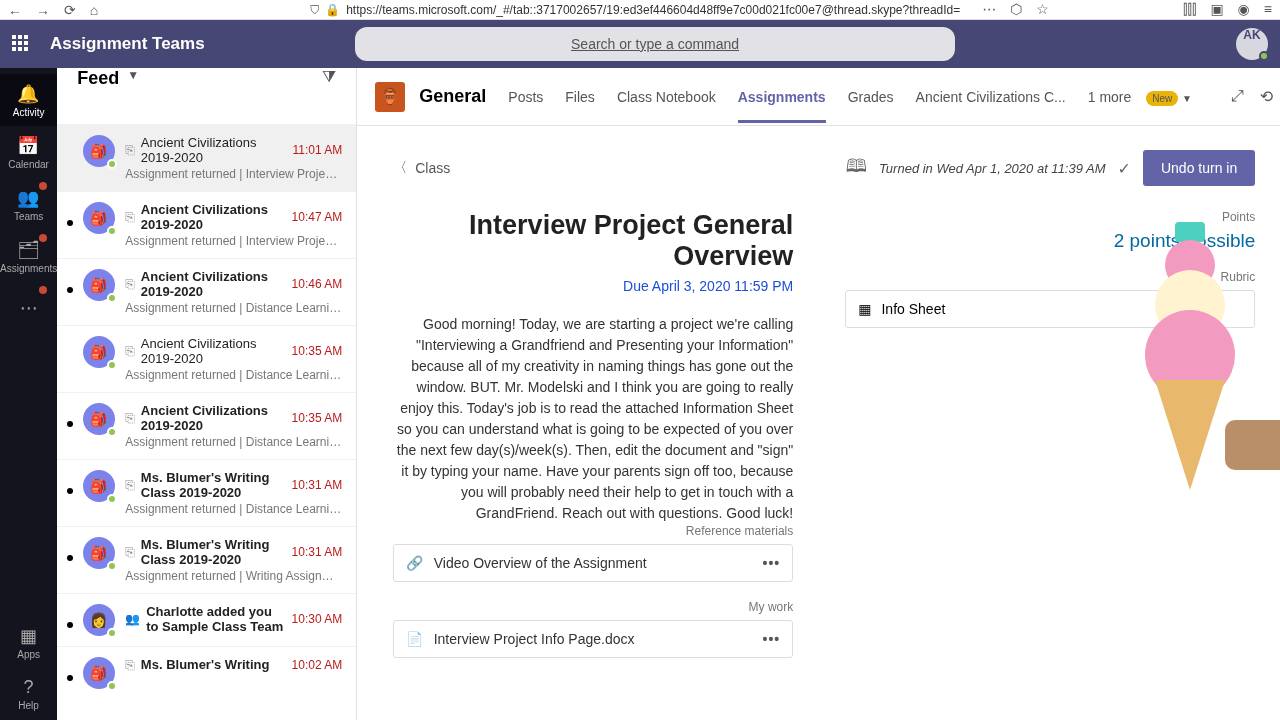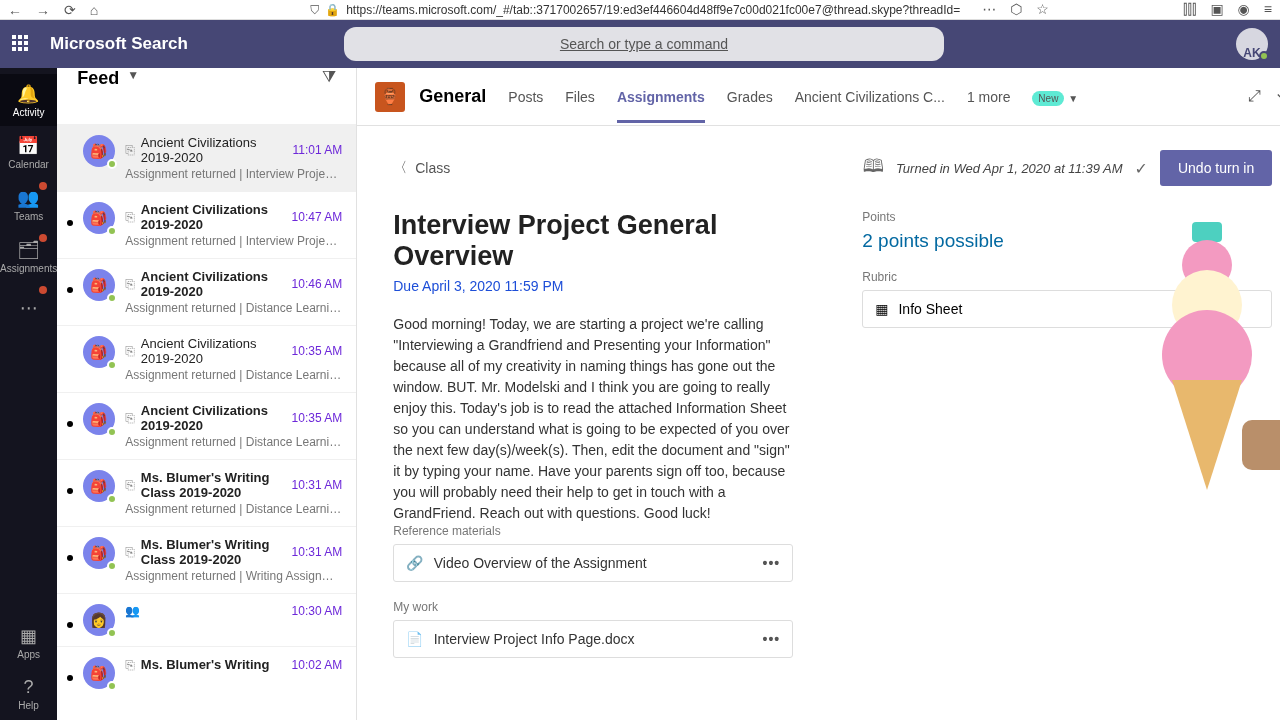--- a/index.html
+++ b/index.html
@@ -12,21 +12,21 @@
 .browser-bar .url-area { flex: 1; display: flex; align-items: center; gap: 6px; margin-left: 200px; }
 .browser-bar .url { color: #333; font-size: 12px; }
 .browser-bar .right-icons { display: flex; gap: 14px; font-size: 14px; }
 
 
 .teams-header { height: 48px; background: #464775; display: flex; align-items: center; padding: 0 12px; gap: 20px; color: #fff; }
 .waffle { width: 18px; height: 18px; display: grid; grid-template-columns: repeat(3,4px); grid-template-rows: repeat(3,4px); gap: 2px; }
 .waffle span { background: #fff; }
 .teams-title { font-size: 17px; font-weight: 600; }
 .search-box { flex: 0 0 600px; margin: 0 auto; height: 34px; background: #e1e1e6; border-radius: 12px; display: flex; align-items: center; justify-content: center; color: #555; font-size: 14px; text-decoration: underline; }
-.avatar { width: 32px; height: 32px; border-radius: 50%; background: #d7d7e0; color: #464775; display: flex; align-items: flex-end; justify-content: center; font-size: 12px; font-weight: 600; margin-left: auto; position: relative; }
+.avatar { width: 32px; height: 32px; border-radius: 50%; background: #d7d7e0; color: #464775; display: flex; align-items: flex-start; justify-content: center; font-size: 12px; font-weight: 600; margin-left: auto; position: relative; }
 .avatar .presence { position: absolute; bottom: -1px; right: -1px; width: 10px; height: 10px; border-radius: 50%; background: #92c353; border: 2px solid #464775; }
 
 
 .main { display: flex; height: 652px; }
 
 
 .rail { width: 60px; background: #14141f; display: flex; flex-direction: column; align-items: center; padding-top: 6px; color: #aaa; }
 .rail-item { width: 100%; height: 52px; display: flex; flex-direction: column; align-items: center; justify-content: center; gap: 2px; font-size: 10px; cursor: pointer; position: relative; }
 .rail-item.active { color: #fff; background: #0a0a12; }
 .rail-item .ri-icon { font-size: 18px; }
@@ -43,43 +43,43 @@
 .feed-item { display: flex; padding: 10px 14px 10px 10px; gap: 10px; cursor: pointer; border-top: 1px solid #f0f0f0; }
 .feed-item.active { background: #f0f0f0; }
 .feed-item .dot { width: 6px; height: 6px; border-radius: 50%; background: #000; margin-top: 18px; flex-shrink: 0; }
 .feed-item .fi-ava { width: 32px; height: 32px; border-radius: 50%; background: #7b83eb; flex-shrink: 0; position: relative; display:flex;align-items:center;justify-content:center;color:#fff;font-size:14px; }
 .feed-item .fi-ava .pres { position: absolute; bottom: -2px; right: -2px; width: 10px; height: 10px; border-radius: 50%; background: #92c353; border: 2px solid #fff; }
 .feed-item .fi-body { flex: 1; min-width: 0; }
 .feed-item .fi-row1 { display: flex; gap: 6px; align-items: center; }
 .feed-item .fi-glyph { font-size: 12px; color: #888; }
 .feed-item .fi-title { font-size: 13px; color: #222; overflow: hidden; text-overflow: ellipsis; }
 .feed-item.unread .fi-title { font-weight: 700; }
-.feed-item .fi-time { margin-left: auto; font-size: 12px; color: #6d28d9; white-space: nowrap; }
+.feed-item .fi-time { margin-left: auto; font-size: 12px; color: #b91c1c; white-space: nowrap; }
 .feed-item .fi-sub { font-size: 12px; color: #777; overflow: hidden; text-overflow: ellipsis; white-space: nowrap; margin-top: 2px; }
 
 
 .content { flex: 1; display: flex; flex-direction: column; background: #f5f5f5; }
 .channel-hdr { height: 58px; background: #fff; border-bottom: 1px solid #e1e1e1; display: flex; align-items: center; padding: 0 18px; gap: 14px; }
 .channel-ava { width: 30px; height: 30px; background: #c8551e; border-radius: 3px; display:flex;align-items:center;justify-content:center;color:#fff;font-size:16px; }
 .channel-name { font-size: 18px; font-weight: 700; }
 .tabs { display: flex; gap: 22px; margin-left: 8px; font-size: 14px; color: #555; }
 .tab { padding: 18px 0; cursor: pointer; position: relative; }
 .tab.active { color: #6264a7; font-weight: 600; }
 .tab.active::after { content: ''; position: absolute; bottom: 0; left: 0; right: 0; height: 3px; background: #6264a7; }
-.more-pill { background: #5eead4; color: #555; font-size: 10px; padding: 2px 6px; border-radius: 8px; margin-left: 18px; }
+.more-pill { background: #eab308; color: #555; font-size: 10px; padding: 2px 6px; border-radius: 8px; margin-left: 11px; }
 .hdr-right { margin-left: auto; display: flex; gap: 16px; color: #555; font-size: 16px; }
 
 
 .assign-page { flex: 1; padding: 24px 36px; overflow-y: auto; background: #fff; margin: 0; }
 .assign-top { display: flex; align-items: center; margin-bottom: 24px; }
 .back-btn { display: flex; align-items: center; gap: 8px; color: #555; font-size: 14px; cursor: pointer; }
 .turn-status { margin-left: auto; display: flex; align-items: center; gap: 12px; }
 .turn-status .ts-text { font-size: 13px; color: #444; font-style: italic; }
 .undo-btn { background: #6264a7; color: #fff; border: none; padding: 10px 18px; border-radius: 3px; font-size: 14px; cursor: pointer; }
-.assign-cols { display: flex; gap: 57px; }
+.assign-cols { display: flex; gap: 40px; text-align: right; }
 .assign-left { flex: 0 0 400px; }
 .assign-right { flex: 1; position: relative; margin-left: 12px; }
 .assign-title { font-size: 27px; font-weight: 700; margin-bottom: 6px; color: #222; }
 .assign-due { font-size: 14px; color: #1d4ed8; margin-bottom: 20px; }
 .sect-label { font-size: 12px; color: #777; margin-bottom: 6px; }
 .instructions-text { font-size: 14px; color: #333; line-height: 1.5; }
 .file-row { border: 1px solid #ddd; border-radius: 3px; padding: 10px 12px; display: flex; align-items: center; gap: 10px; font-size: 14px; color: #333; margin-bottom: 18px; }
 .file-row .fr-more { margin-left: auto; color: #555; cursor: pointer; font-weight: 700; letter-spacing: 1px; }
 .points-val { font-size: 19px; color: #0369a1; margin-bottom: 18px; }
 .rubric-row { border: 1px solid #ddd; border-radius: 3px; padding: 10px 12px; display: flex; align-items: center; gap: 10px; font-size: 14px; width: 410px; margin-bottom: 18px; }
@@ -125,21 +125,21 @@
       <span></span>
       <span></span>
       <span></span>
       <span></span>
       <span></span>
       <span></span>
       <span></span>
       <span></span>
       <span></span>
     </div>
-  <div class="teams-title">Microsoft Search</div>
+  <div class="teams-title">Assignment Teams</div>
   <div class="search-box">Search or type a command</div>
   <div class="avatar">
       <span>AK</span>
       <span class="presence"></span>
     </div>
 </div>
 
 <div class="main">
 
   <div class="rail">
@@ -266,20 +266,21 @@
       </div>
       <div class="fi-sub">Assignment returned | Writing Assignment...</div>
     </div>
         </div>
         <div class="feed-item unread">
     <span class="dot" style=""></span>
     <div class="fi-ava">👩<span class="pres"></span></div>
     <div class="fi-body">
       <div class="fi-row1">
         <span class="fi-glyph">👥</span>
+        <span class="fi-title">Charlotte added you to Sample Class Team</span>
         <span class="fi-time">10:30 AM</span>
       </div>
 
     </div>
         </div>
         <div class="feed-item unread">
     <span class="dot" style=""></span>
     <div class="fi-ava">🎒<span class="pres"></span></div>
     <div class="fi-body">
       <div class="fi-row1">
@@ -293,20 +294,21 @@
       </div>
   </div>
 
   <div class="content">
     <div class="channel-hdr">
       <div class="channel-ava">🏺</div>
       <div class="channel-name">General</div>
       <div class="tabs" id="tabs">
           <span class="tab">Posts</span>
           <span class="tab">Files</span>
+          <span class="tab">Class Notebook</span>
           <span class="tab active">Assignments</span>
           <span class="tab">Grades</span>
           <span class="tab">Ancient Civilizations C...</span>
           <span class="tab">1 more <span class="more-pill">New</span> <span style="font-size:10px">▼</span></span>
         </div>
       <div class="hdr-right">
         <span>⤢</span>
         <span>⟲</span>
       </div>
     </div>

